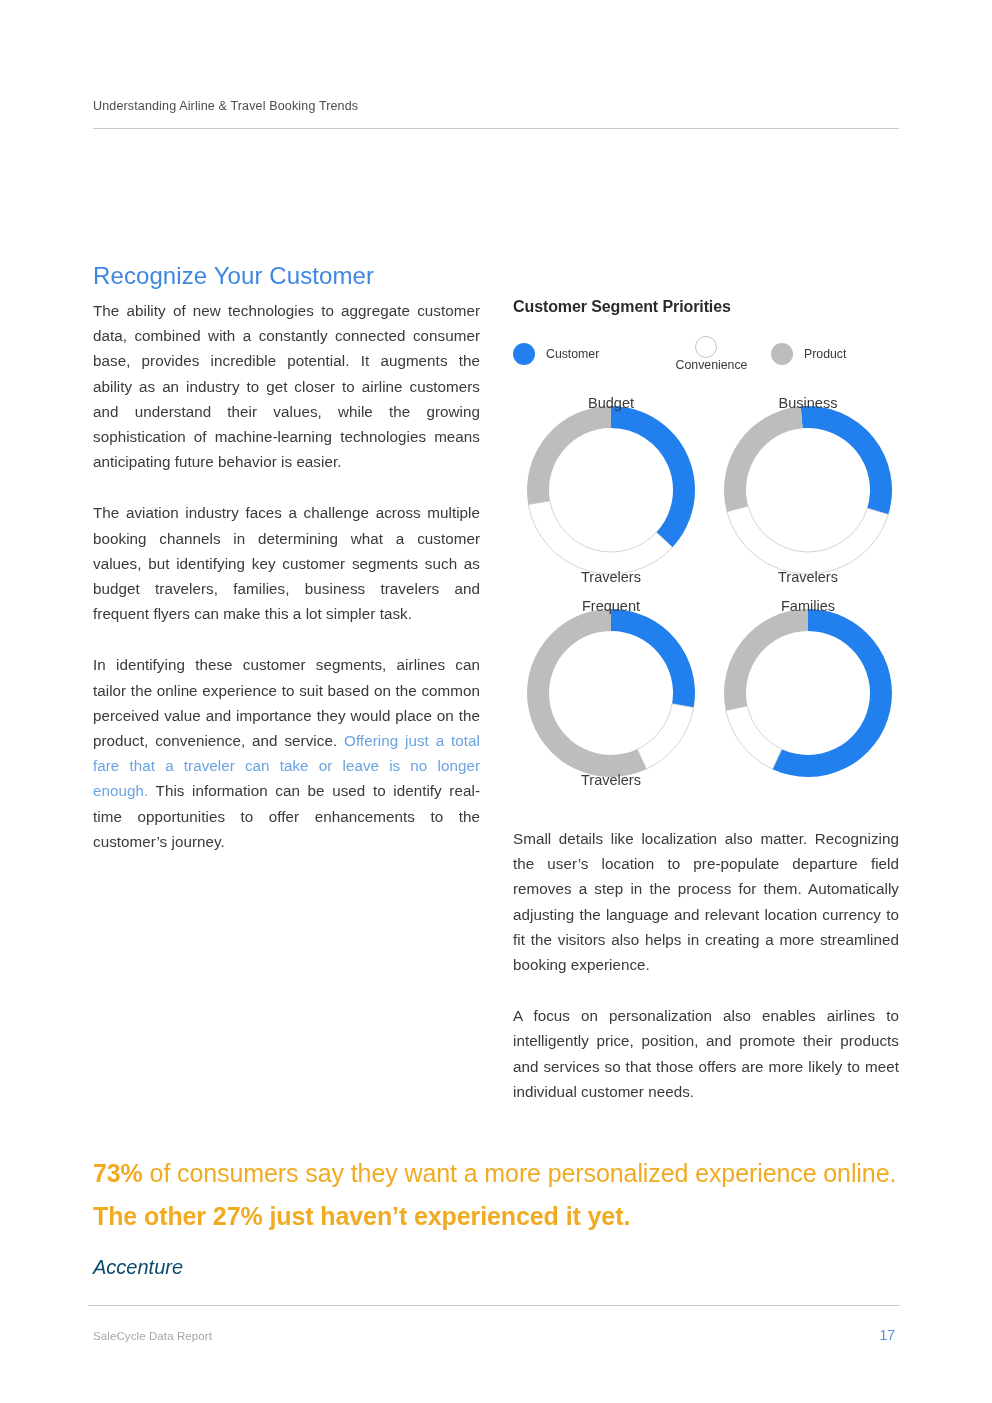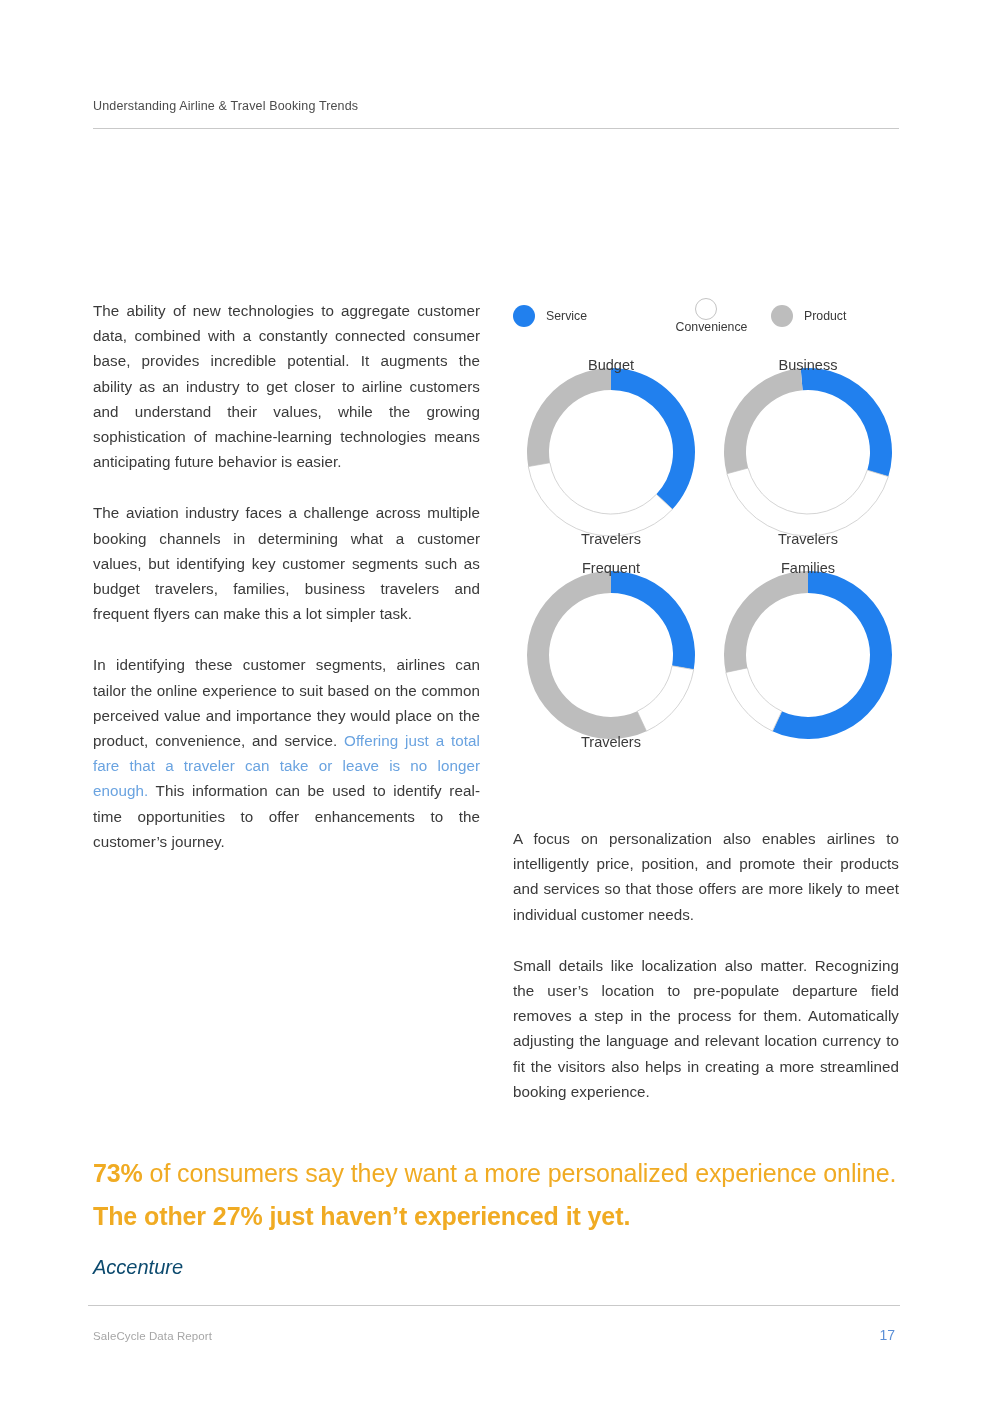--- a/index.html
+++ b/index.html
@@ -216,33 +216,35 @@
 </head>
 <body>
 
 <div class="page">
 
   <div class="doc-header">
     <div class="header-text">Understanding Airline &amp; Travel Booking Trends</div>
     <div class="header-rule"></div>
   </div>
 
+  <h1 class="section-title">Recognize Your Customer</h1>
 
   <div class="col-left">
     <p class="body">The ability of new technologies to aggregate customer data, combined with a constantly connected consumer base, provides incredible potential. It augments the ability as an industry to get closer to airline customers and understand their values, while the growing sophistication of machine-learning technologies means anticipating future behavior is easier.</p>
     <p class="body">The aviation industry faces a challenge across multiple booking channels in determining what a customer values, but identifying key customer segments such as budget travelers, families, business travelers and frequent flyers can make this a lot simpler task.</p>
     <p class="body"><span>In identifying these customer segments, airlines can tailor the online experience to suit based on the common perceived value and importance they would place on the product, convenience, and service. </span><span class="hl-blue">Offering just a total fare that a traveler can take or leave is no longer enough.</span><span> This information can be used to identify real-time opportunities to offer enhancements to the customer’s journey.</span></p>
   </div>
 
   <div class="chart-block">
+    <div class="chart-title">Customer Segment Priorities</div>
 
     <div class="legend">
       <div class="legend-item li-0">
         <span class="legend-dot dot-service"></span>
-        <span class="legend-label">Service</span>
+        <span class="legend-label">Customer</span>
       </div>
       <div class="legend-item li-1">
         <span class="legend-dot dot-convenience"></span>
         <span class="legend-label">Convenience</span>
       </div>
       <div class="legend-item li-2">
         <span class="legend-dot dot-product"></span>
         <span class="legend-label">Product</span>
       </div>
     </div>
@@ -289,22 +291,22 @@
           </svg>
         <div class="donut-center">
           <span>Families</span>
           <span></span>
         </div>
       </div>
     </div>
   </div>
 
   <div class="col-right-text">
+    <p class="body">Small details like localization also matter. Recognizing the user’s location to pre-populate departure field removes a step in the process for them. Automatically adjusting the language and relevant location currency to fit the visitors also helps in creating a more streamlined booking experience.</p>
     <p class="body">A focus on personalization also enables airlines to intelligently price, position, and promote their products and services so that those offers are more likely to meet individual customer needs.</p>
-    <p class="body">Small details like localization also matter. Recognizing the user’s location to pre-populate departure field removes a step in the process for them. Automatically adjusting the language and relevant location currency to fit the visitors also helps in creating a more streamlined booking experience.</p>
   </div>
 
   <div class="pullquote">
     <span class="pq-strong">73%</span><span> of consumers say they want a more personalized experience online. </span><span class="pq-strong">The other 27% just haven’t experienced it yet.</span>
   </div>
   <div class="attribution">Accenture</div>
 
   <div class="doc-footer">
     <div class="footer-rule"></div>
     <div class="footer-row">

